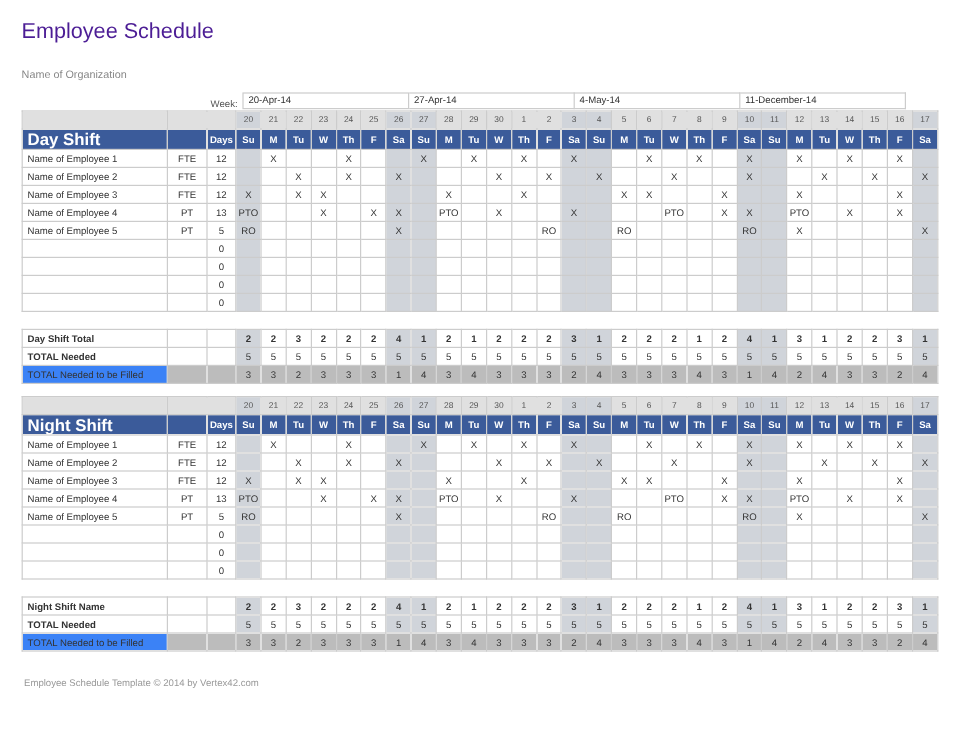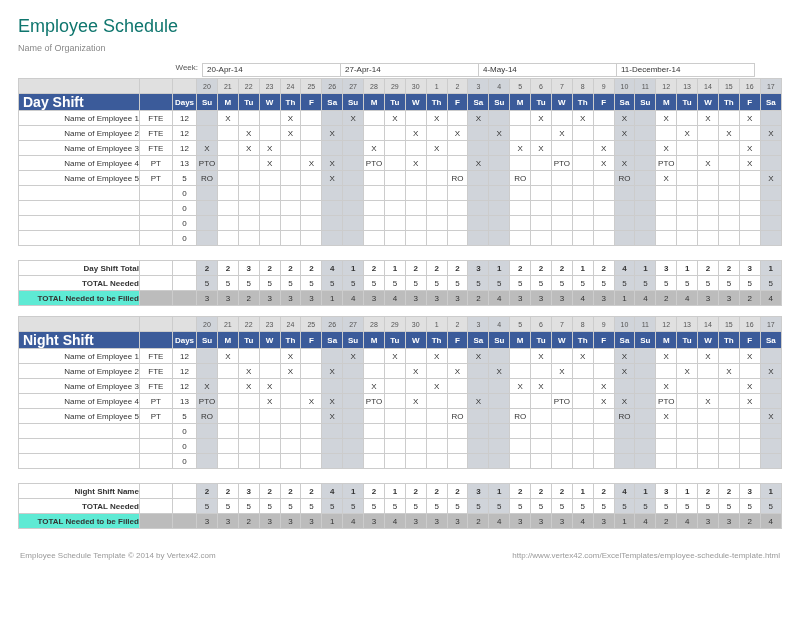--- a/index.html
+++ b/index.html
@@ -1,35 +1,35 @@
 <!DOCTYPE html>
 <html><head>
 <meta charset="utf-8">
 <style>
 body{margin:0;padding:16px 18px;font-family:Arial,Helvetica,sans-serif;background:#fff;color:#333;font-size:8px}
-.title{font-size:18px;color:#0f766e;font-weight:400;margin-bottom:6px}
+.title{font-size:18px;color:#4c1d95;font-weight:400;margin-bottom:20px}
 .org{font-size:9px;color:#888;margin-bottom:10px}
-.week-row{display:flex;align-items:flex-start;margin-bottom:1px}
+.week-row{display:flex;align-items:flex-end;margin-bottom:1px}
 .week-label{width:180px;text-align:right;font-size:8px;color:#555;padding-right:4px}
 .week-date{width:133px;padding-left:4px;font-size:8px;border:1px solid #ccc;height:12px;line-height:12px}
 table{border-collapse:collapse;width:100%;table-layout:fixed}
 td,th{border:1px solid #ccc;height:14px;text-align:center;font-size:8px;padding:0;overflow:hidden}
 .num-row td{background:#e0e0e0;color:#555;font-size:7px}
 .shift-header td{background:#3b5b9a;color:#fff;font-weight:bold}
 .shift-header .name-col{text-align:left;padding-left:4px;font-size:14px}
-.name-col{width:110px;text-align:right;padding-left:4px !important}
+.name-col{width:110px;text-align:left;padding-left:4px !important}
 .type-col{width:30px}
 .days-col{width:22px}
 .day-col{width:19px}
 .wk{background:#d0d4da !important}
 .total-row td{font-weight:bold}
 .total-row .name-col{font-weight:bold}
 .needed-row .name-col{font-weight:bold}
 .fill-row td{background:#bcbcbc}
-.fill-row .name-col{background:#5eead4;font-weight:bold}
+.fill-row .name-col{background:#3b82f6;font-weight:normal}
 .spacer{height:10px}
 .footer{display:flex;justify-content:space-between;font-size:8px;color:#999;margin-top:22px;padding:0 2px}
 .blank-name td:first-child{border-right:1px solid #ccc}
 </style>
 </head>
 <body>
 
 <div class="title">Employee Schedule</div>
 <div class="org">Name of Organization</div>
 
@@ -1071,14 +1071,13 @@
           <td class="">3</td>
           <td class="">2</td>
           <td class="">4</td>
         </tr>
       </tbody>
     </table>
   </div>
 
 <div class="footer">
   <span>Employee Schedule Template © 2014 by Vertex42.com</span>
-  <span>http://www.vertex42.com/ExcelTemplates/employee-schedule-template.html</span>
 </div>
 
 </body></html>

